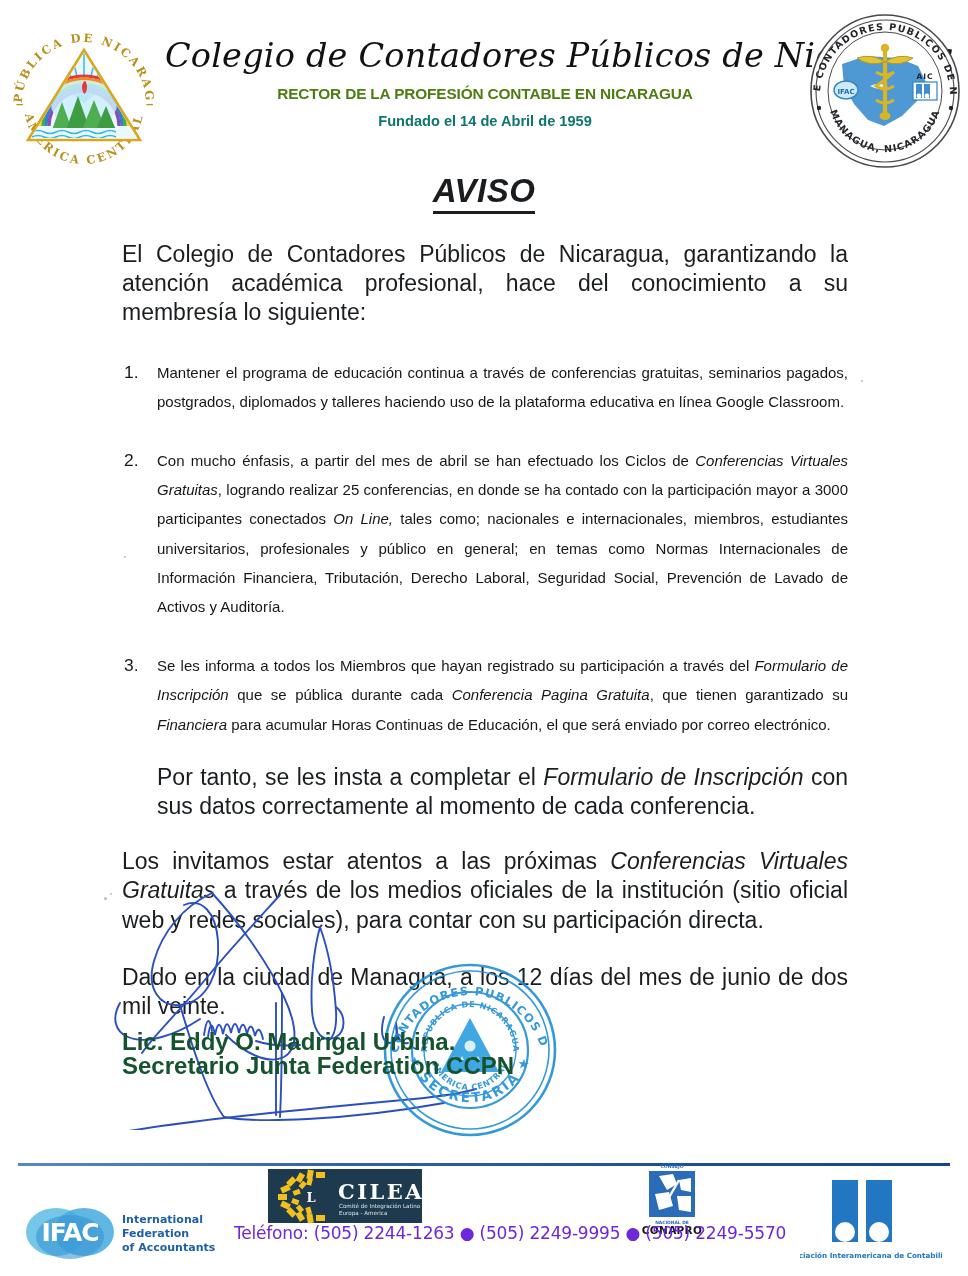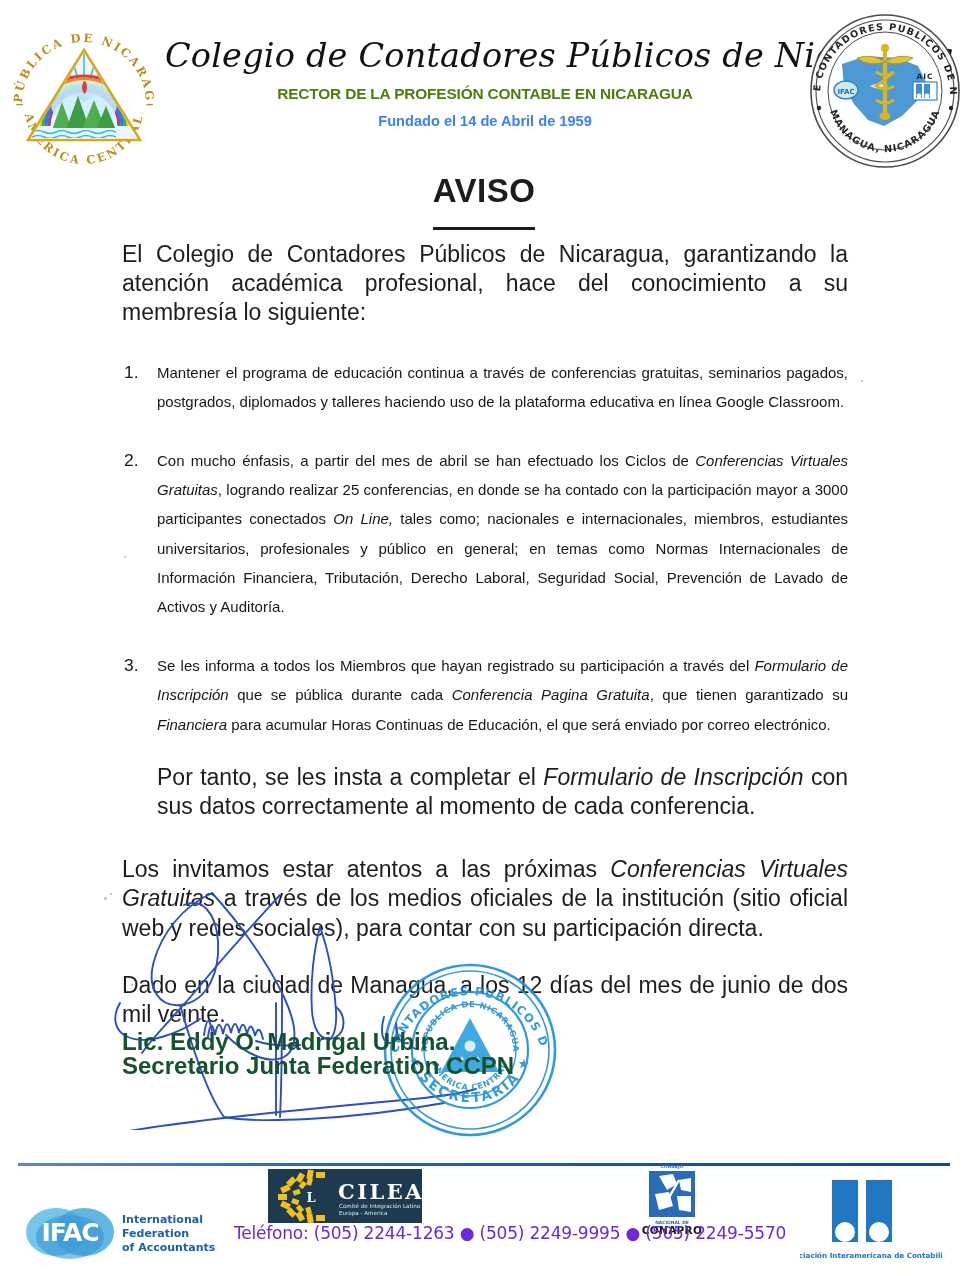--- a/index.html
+++ b/index.html
@@ -14,41 +14,41 @@
   .header{position:absolute;left:0;top:0;width:968px;height:165px;}
   .seal-left{position:absolute;left:8px;top:22px;width:152px;height:150px;}
   .seal-right{position:absolute;left:806px;top:12px;width:158px;height:158px;}
   .header-text{position:absolute;left:165px;top:38px;width:640px;text-align:center;}
   .org-title{
     font-family:"DejaVu Serif","Liberation Serif",serif;
     font-style:italic;font-size:33.5px;font-weight:400;letter-spacing:.2px;
     white-space:nowrap;color:#111;line-height:1.05;
   }
   .org-sub1{font-size:15.4px;font-weight:bold;letter-spacing:-.15px;margin-top:12px;color:#4d7c0f;}
-  .org-sub2{font-size:14.6px;font-weight:bold;margin-top:10px;color:#3b82f6;}
+  .org-sub2{font-size:14.6px;font-weight:bold;margin-top:10px;color:#0f766e;}
 
   
   .aviso{
     position:absolute;left:0;top:172px;width:968px;text-align:center;
     font-size:33px;font-weight:bold;letter-spacing:.5px;color:#1a1d1f;
   }
-  .aviso span{border-bottom:3.5px solid #1a1d1f;padding-bottom:18px;}
+  .aviso span{border-bottom:3.5px solid #1a1d1f;padding-bottom:2px;font-style:italic;}
 
   
   .body-wrap{position:absolute;left:122px;top:240px;width:726px;}
   .para{
     font-size:23px;line-height:29.2px;text-align:justify;
     color:#1b1e20;margin:0;
   }
   .para.lead{margin-bottom:30px;}
   .num-list{list-style:none;margin:0;padding:0;}
   .num-item{position:relative;padding-left:35px;margin-bottom:30px;}
   .num-item .num{position:absolute;left:2px;top:0;font-size:17.4px;line-height:29.2px;}
   .num-item .txt{font-size:15px;line-height:29.2px;text-align:justify;display:block;}
-  .indent-para{margin-left:35px;margin-top:-6px;margin-bottom:34px;}
+  .indent-para{margin-left:35px;margin-top:-6px;margin-bottom:26px;}
   .closing{margin-bottom:28px;}
   .dado{margin-bottom:0;}
   i{font-style:italic;}
 
   
   .sig-block{position:absolute;left:122px;top:1030px;width:420px;}
   .sig-line{font-size:24px;font-weight:bold;line-height:24px;color:#14532d;white-space:nowrap;}
 
   .signature-ink{position:absolute;left:84px;top:885px;width:430px;height:245px;pointer-events:none;}
   .stamp{position:absolute;left:382px;top:962px;width:176px;height:176px;}

